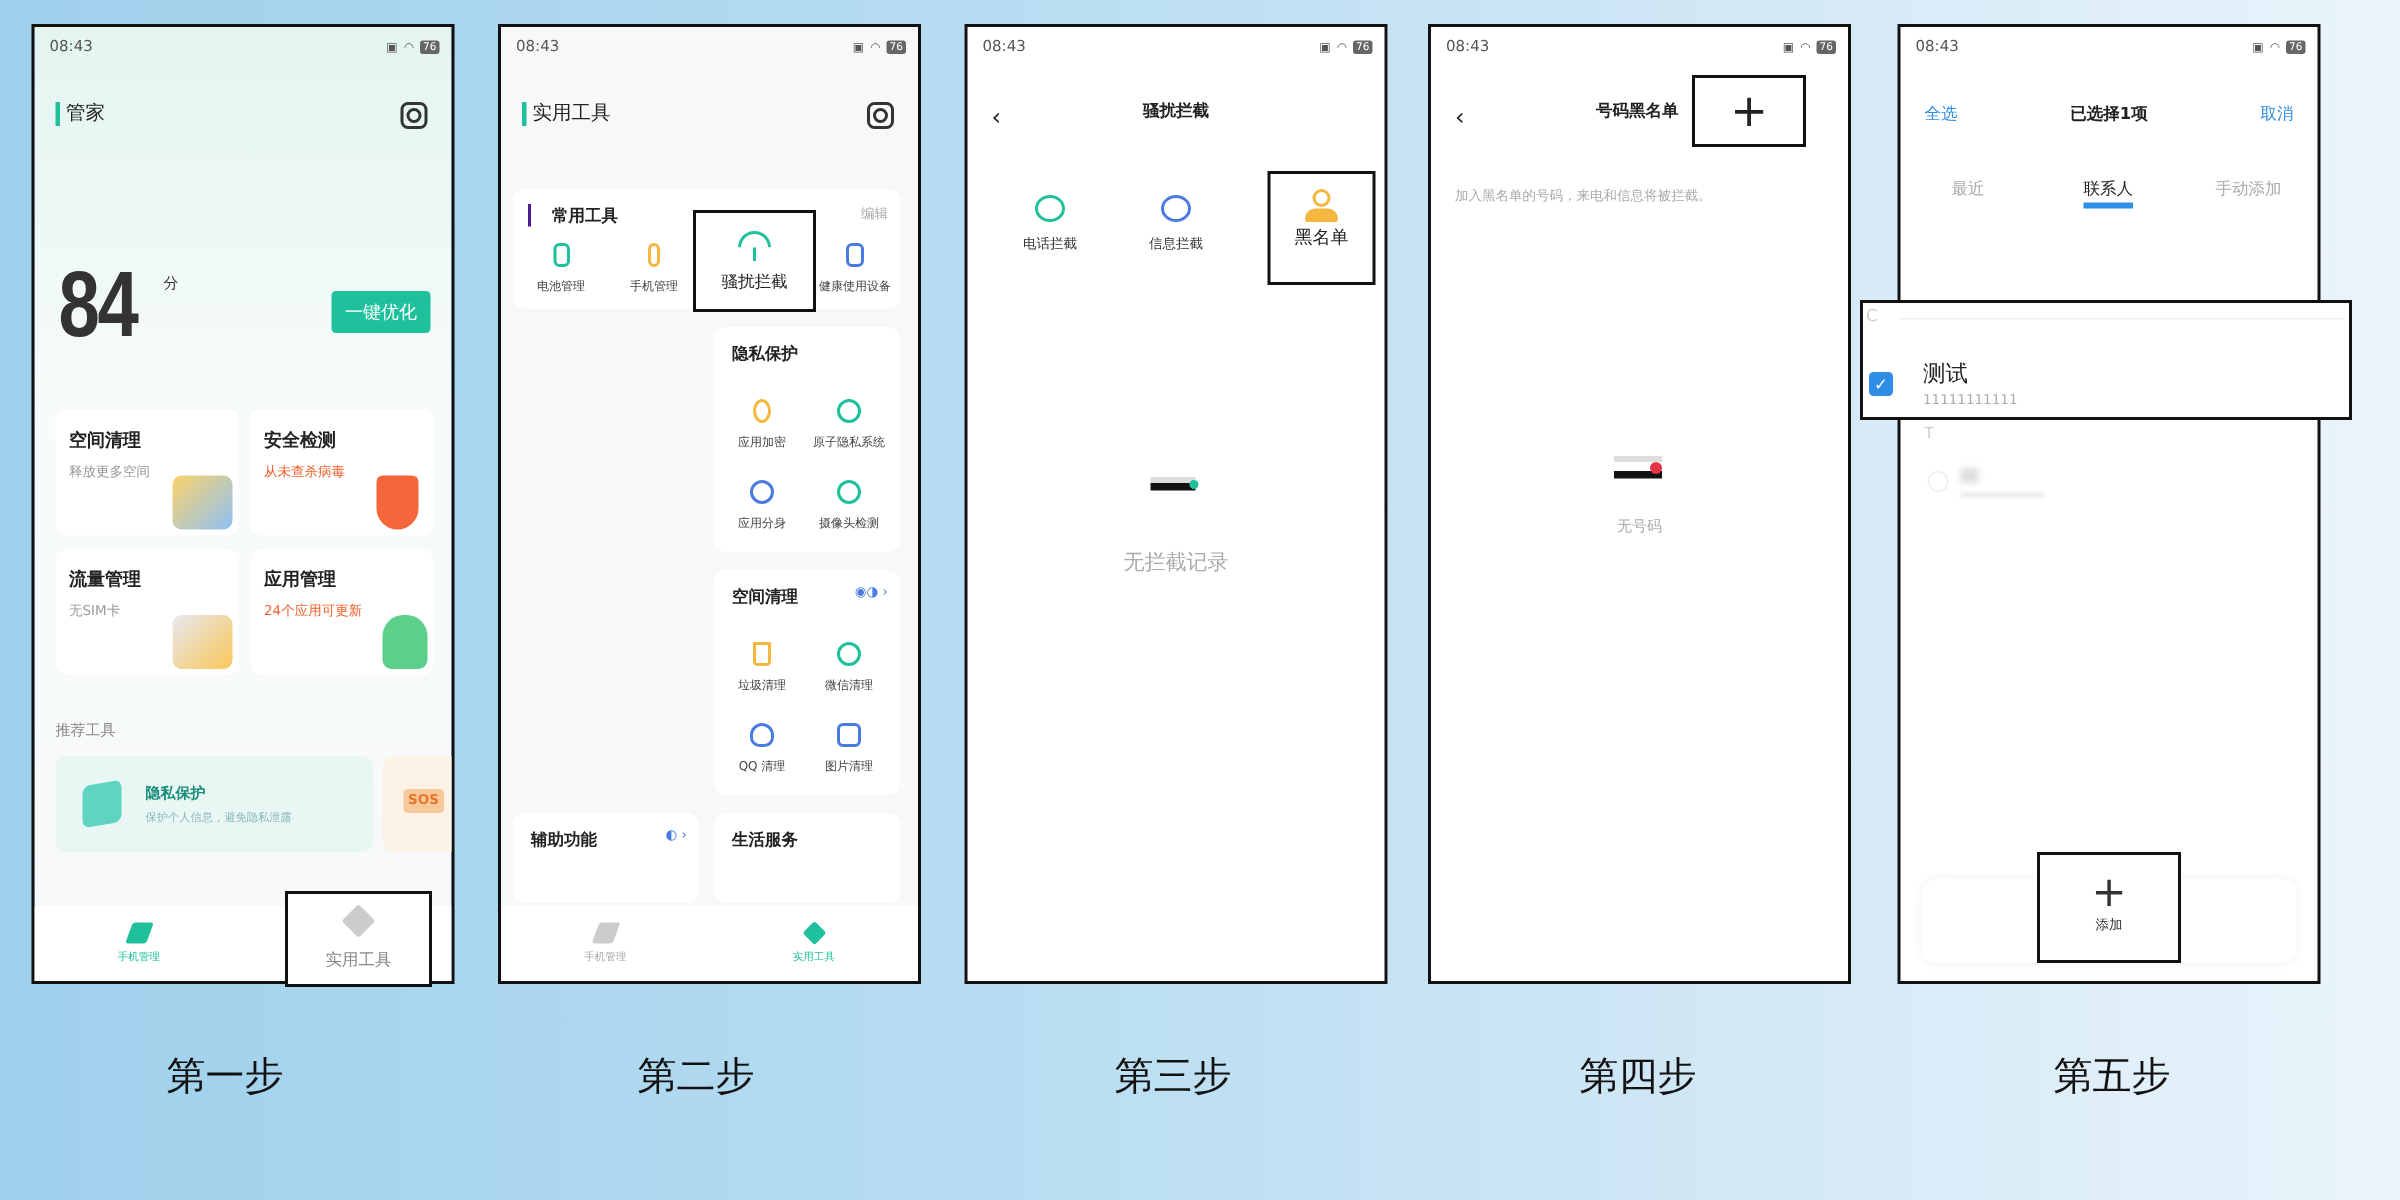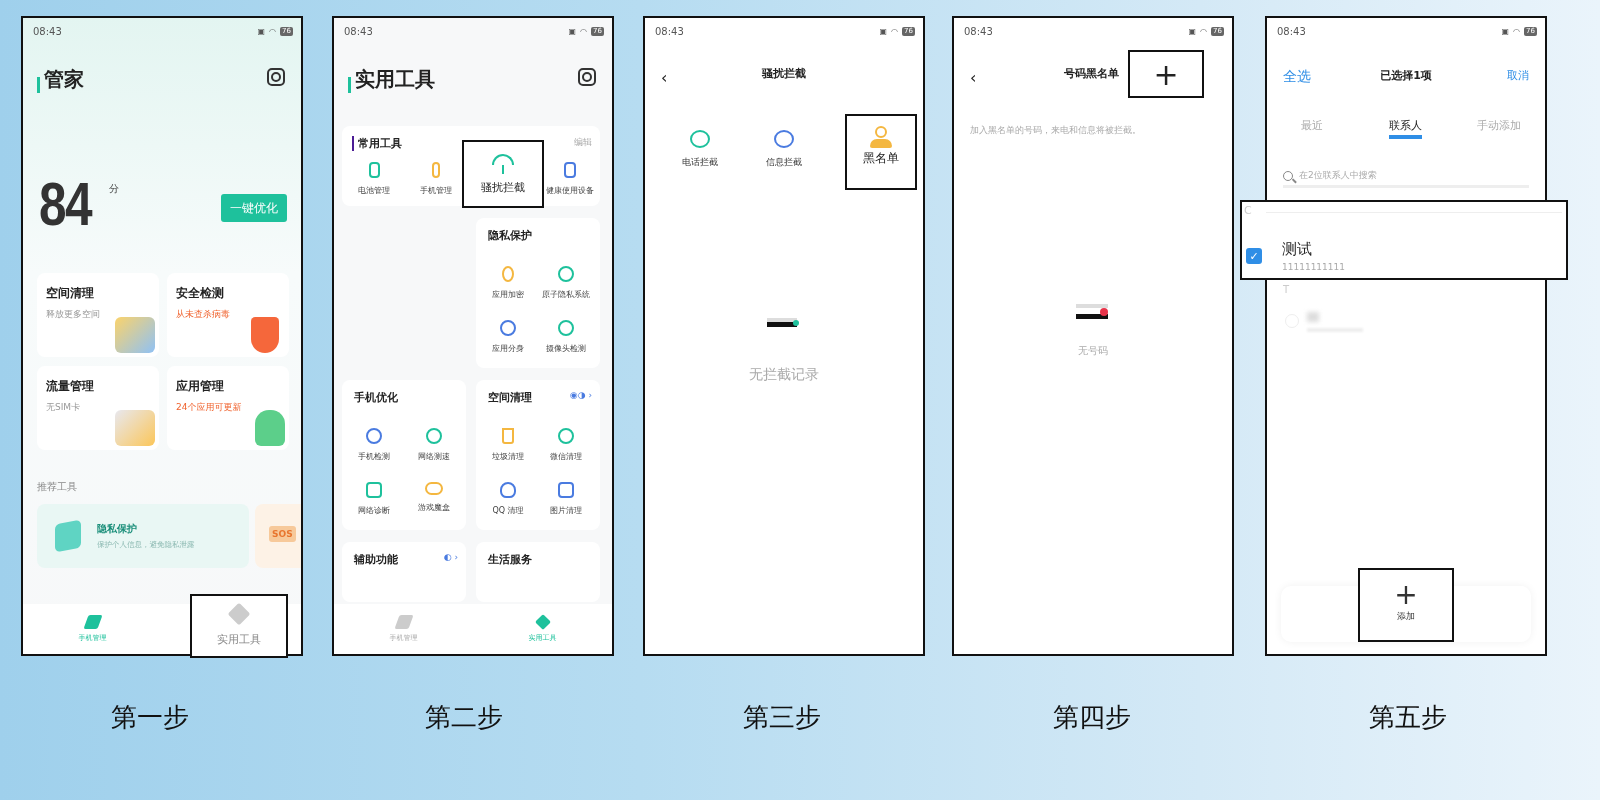--- a/index.html
+++ b/index.html
@@ -6,21 +6,21 @@
 html,body{width:1600px;height:800px;overflow:hidden}
 body{font-family:"DejaVu Sans","Liberation Sans",sans-serif;background:linear-gradient(90deg,#9fd0ec 0%,#b6dcf1 40%,#d4e9f6 75%,#eaf4fb 100%);position:relative;color:#222}
 .phone{position:absolute;top:16px;width:282px;height:640px;border:2px solid #111;background:#fff;overflow:hidden}
 .status{position:absolute;top:6px;left:10px;right:8px;height:14px;font-size:10px;color:#555;display:flex;justify-content:space-between;align-items:center}
 .status .r{display:flex;gap:4px;align-items:center;font-size:8px}
 .bat{display:inline-block;background:#666;color:#fff;border-radius:2px;padding:0 2px;font-size:7px;line-height:9px}
 .step{position:absolute;top:700px;font-size:26px;color:#111;width:200px;text-align:center;font-family:Liberation Serif, serif}
 .hl{position:absolute;border:2px solid #111;background:#fff}
 
 .p1{left:21px;background:linear-gradient(180deg,#e3f5f1 0%,#f7fbfb 40%,#f7f8f9 100%)}
-.ptitle{position:absolute;top:48px;left:14px;font-size:20px;font-weight:bold;display:flex;align-items:flex-end}
+.ptitle{position:absolute;top:48px;left:14px;font-size:13px;font-weight:normal;display:flex;align-items:flex-end}
 .ptitle .bar{display:inline-block;width:3px;height:16px;background:#1ec19c;margin-right:4px}
 .gear{position:absolute;top:50px;right:16px;width:18px;height:18px;border:2.5px solid #333;border-radius:5px;display:flex;align-items:center;justify-content:center}
 .gear:after{content:"";width:6px;height:6px;border:2px solid #333;border-radius:50%}
 .score{position:absolute;top:150px;left:16px;font-size:62px;font-weight:bold;color:#333;font-family:"Liberation Sans",sans-serif;letter-spacing:-2px;transform:scaleX(.8);transform-origin:left}
 .score-unit{position:absolute;top:164px;left:86px;font-size:10px;color:#333}
 .opt-btn{position:absolute;top:176px;right:14px;width:66px;height:28px;background:#1ec19c;border-radius:3px;color:#fff;font-size:12px;display:flex;align-items:center;justify-content:center}
 .card{position:absolute;background:#fff;border-radius:8px;padding:12px 9px}
 .card .t{font-size:12px;font-weight:bold;color:#222}
 .card .s{font-size:9px;color:#999;margin-top:6px}
 .card .s.o{color:#f0622d}
@@ -141,42 +141,35 @@
         <span class="bat">76</span>
       </span>
     </div>
   <div class="ptitle">
       <span class="bar"></span>
       <span>实用工具</span>
     </div>
   <div class="gear"></div>
 
   <div class="sec" style="top:108px;left:8px;width:258px;height:80px">
-    <div class="h" style="border-left:2px solid #4c1d95;padding-left:4px;left:10px">常用工具</div>
+    <div class="h" style="border-left:2px solid #4c1d95;padding-left:14px;left:10px">常用工具</div>
     <div class="more">编辑</div>
     <div class="grid-item" style="left:0;top:36px"><div class="gi" style="border-color:#1ec19c;width:11px"></div><span>电池管理</span></div>
     <div class="grid-item" style="left:62px;top:36px"><div class="gi" style="border-color:#f4b740;width:8px;border-radius:4px"></div><span>手机管理</span></div>
     <div class="grid-item" style="left:196px;top:36px"><div class="gi" style="border-color:#4a7be0;width:12px"></div><span>健康使用设备</span></div>
   </div>
 
   <div class="sec" style="top:200px;left:142px;width:124px;height:150px">
     <div class="h">隐私保护</div>
     <div class="grid-item" style="left:0;top:48px"><div class="gi" style="border-color:#f4b740;border-radius:50%;width:12px"></div><span>应用加密</span></div>
     <div class="grid-item" style="left:58px;top:48px"><div class="gi" style="border-color:#1ec19c;border-radius:50%"></div><span>原子隐私系统</span></div>
     <div class="grid-item" style="left:0;top:102px"><div class="gi" style="border-color:#4a7be0;border-radius:50%"></div><span>应用分身</span></div>
     <div class="grid-item" style="left:58px;top:102px"><div class="gi" style="border-color:#1ec19c;border-radius:50%"></div><span>摄像头检测</span></div>
   </div>
 
-  <div class="sec" style="top:362px;left:8px;width:124px;height:150px">
-    <div class="h">手机优化</div>
-    <div class="grid-item" style="left:0;top:48px"><div class="gi" style="border-color:#4a7be0;border-radius:50%"></div><span>手机检测</span></div>
-    <div class="grid-item" style="left:60px;top:48px"><div class="gi" style="border-color:#1ec19c;border-radius:50%"></div><span>网络测速</span></div>
-    <div class="grid-item" style="left:0;top:102px"><div class="gi" style="border-color:#1ec19c"></div><span>网络诊断</span></div>
-    <div class="grid-item" style="left:60px;top:102px"><div class="gi" style="border-color:#f4b740;border-radius:8px;width:18px;height:13px"></div><span>游戏魔盒</span></div>
-  </div>
   <div class="sec" style="top:362px;left:142px;width:124px;height:150px">
     <div class="h">空间清理</div>
     <div class="more" style="color:#4a7be0">◉◑ ›</div>
     <div class="grid-item" style="left:0;top:48px"><div class="gi" style="border-color:#f4b740;border-radius:0 0 3px 3px;width:12px"></div><span>垃圾清理</span></div>
     <div class="grid-item" style="left:58px;top:48px"><div class="gi" style="border-color:#1ec19c;border-radius:50%"></div><span>微信清理</span></div>
     <div class="grid-item" style="left:0;top:102px"><div class="gi" style="border-color:#4a7be0;border-radius:50% 50% 40% 40%"></div><span>QQ 清理</span></div>
     <div class="grid-item" style="left:58px;top:102px"><div class="gi" style="border-color:#4a7be0"></div><span>图片清理</span></div>
   </div>
 
   <div class="sec" style="top:524px;left:8px;width:124px;height:60px">
@@ -257,30 +250,26 @@
 
 <div class="phone p5">
   <div class="status">
       <span>08:43</span>
       <span class="r">
         <span>▣</span>
         <span>◠</span>
         <span class="bat">76</span>
       </span>
     </div>
-  <div class="blue" style="position:absolute;top:50px;left:16px;font-size:14px">全选</div>
+  <div class="blue" style="position:absolute;top:50px;left:16px;font-size:11px">全选</div>
   <div style="position:absolute;top:50px;left:0;right:0;text-align:center;font-size:11px;font-weight:bold">已选择1项</div>
   <div class="blue" style="position:absolute;top:50px;right:16px;font-size:11px">取消</div>
   <div class="seg" style="left:34px">最近</div>
   <div class="seg act" style="left:122px">联系人</div>
   <div class="seg" style="left:210px">手动添加</div>
-  <div class="search">
-      <span class="mag"></span>
-      <span>在2位联系人中搜索</span>
-    </div>
   <div style="position:absolute;top:266px;left:16px;font-size:10px;color:#ccc">T</div>
   <div style="position:absolute;top:296px;left:18px;width:14px;height:14px;border:1.5px solid #eee;border-radius:50%"></div>
   <div style="position:absolute;top:294px;left:40px;width:12px;height:10px;background:#ddd;filter:blur(2px)"></div>
   <div style="position:absolute;top:310px;left:40px;width:56px;height:4px;background:#eee;filter:blur(1px)"></div>
   <div class="add-bar"></div>
 </div>
 <div class="hl" style="left:1240px;top:200px;width:328px;height:80px">
   <div style="position:absolute;top:2px;left:2px;font-size:11px;color:#ccc">C</div>
   <div style="position:absolute;top:10px;left:24px;right:4px;height:1px;background:#eee"></div>
   <div class="chk" style="left:4px;top:46px">✓</div>

